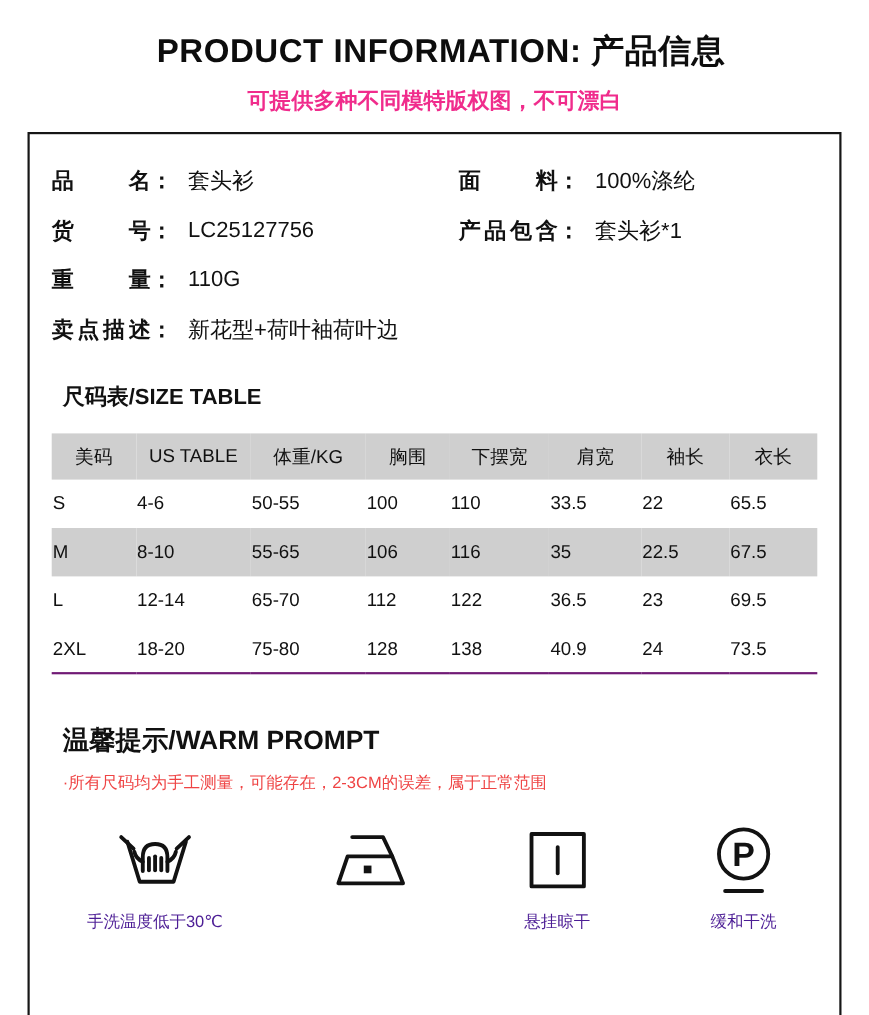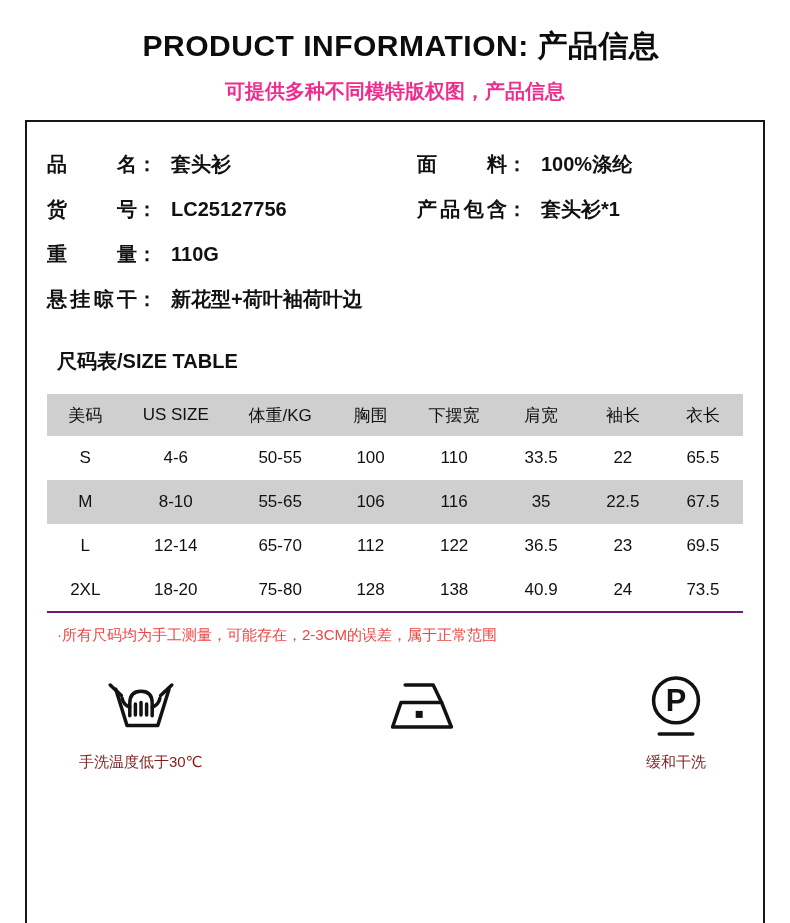--- a/index.html
+++ b/index.html
@@ -26,48 +26,48 @@
   }
   .info-grid{
     display:grid;grid-template-columns:1fr 1fr;margin-top:6px;
   }
   .field{height:45px;display:flex;align-items:center;font-size:20px;}
   .field .lbl{
     font-weight:700;width:90px;display:inline-block;white-space:nowrap;
     text-align:justify;text-align-last:justify;
   }
   .field .colon{font-weight:700;}
-  .field .val{margin-left:14px;font-weight:700;}
+  .field .val{margin-left:14px;font-weight:400;}
   .col2{padding-left:22px;}
   .span2{grid-column:1 / span 2;}
   .section-heading{margin:24px 0 0 10px;font-size:20px;font-weight:700;line-height:30px;}
   table.size{
-    width:100%;border-collapse:collapse;margin-top:18px;font-size:17px;text-align:center;
+    width:100%;border-collapse:collapse;margin-top:18px;font-size:17px;
   }
   table.size th{font-weight:500;height:42px;}
   table.size thead tr{background:var(--stripe);}
   table.size td{height:44px;font-weight:400;}
   table.size tbody tr.stripe{background:var(--stripe);}
   table.size tbody tr:last-child{border-bottom:2px solid #701a75;}
   .warm-heading{margin:46px 0 0 10px;font-size:24px;font-weight:700;line-height:30px;}
   .warm-note{margin:13px 0 0 10px;font-size:15px;color:#ef4444;}
   .care-row{
     display:flex;justify-content:space-between;align-items:flex-start;
     margin-top:26px;padding:0 32px;
   }
   .care-item{display:flex;flex-direction:column;align-items:center;}
   .care-item svg{width:70px;height:70px;display:block;}
-  .care-label{margin-top:12px;font-size:15px;white-space:nowrap;color:#7f1d1d;}
+  .care-label{margin-top:12px;font-size:15px;white-space:nowrap;color:#4c1d95;}
   .ico{stroke:#121212;stroke-width:5;fill:none;stroke-linecap:round;stroke-linejoin:round;}
 </style>
 </head>
 <body>
 
 <h1 class="page-title">PRODUCT INFORMATION: 产品信息</h1>
-<div class="page-subtitle">可提供多种不同模特版权图，产品信息</div>
+<div class="page-subtitle">可提供多种不同模特版权图，不可漂白</div>
 
 <div class="box">
 
   <div class="info-grid">
     <div class="field">
       <span class="lbl">品名</span>
         <span class="colon">：</span>
       <span class="val">套头衫</span>
     </div>
     <div class="field col2">
@@ -85,21 +85,21 @@
         <span class="colon">：</span>
       <span class="val">套头衫*1</span>
     </div>
     <div class="field">
       <span class="lbl">重量</span>
         <span class="colon">：</span>
       <span class="val">110G</span>
     </div>
     <div class="field col2"></div>
     <div class="field span2">
-      <span class="lbl">悬挂晾干</span>
+      <span class="lbl">卖点描述</span>
         <span class="colon">：</span>
       <span class="val">新花型+荷叶袖荷叶边</span>
     </div>
   </div>
 
   <div class="section-heading">尺码表/SIZE TABLE</div>
 
   <table class="size">
     <colgroup>
       <col style="width:11%">
@@ -107,21 +107,21 @@
         <col style="width:15%">
         <col style="width:11%">
       <col style="width:13%">
         <col style="width:12%">
         <col style="width:11.5%">
         <col style="width:11.5%">
     </colgroup>
     <thead>
       <tr>
           <th>美码</th>
-          <th>US SIZE</th>
+          <th>US TABLE</th>
           <th>体重/KG</th>
           <th>胸围</th>
           <th>下摆宽</th>
           <th>肩宽</th>
           <th>袖长</th>
           <th>衣长</th>
         </tr>
     </thead>
     <tbody>
         <tr>
@@ -160,20 +160,21 @@
           <td>75-80</td>
           <td>128</td>
           <td>138</td>
           <td>40.9</td>
           <td>24</td>
           <td>73.5</td>
         </tr>
       </tbody>
   </table>
 
+  <div class="warm-heading">温馨提示/WARM PROMPT</div>
   <div class="warm-note">·所有尺码均为手工测量，可能存在，2-3CM的误差，属于正常范围</div>
 
   <div class="care-row">
 
     <div class="care-item">
       <svg viewBox="0 0 100 100">
         <path class="ico" d="M6,20 L22,35"></path>
         <path class="ico" d="M94,20 L78,35"></path>
         <path class="ico" d="M14,26 L30,78 L74,78 L90,26"></path>
         <path class="ico" d="M34,64 V46 Q34,29 50,29 Q66,29 66,46 V64" fill="#ffffff"></path>
@@ -188,20 +189,27 @@
 
 
     <div class="care-item">
       <svg viewBox="0 0 100 100">
         <path class="ico" d="M26,20 H66 L78,45"></path>
         <path class="ico" d="M20,45 L8,80 H92 L78,45 Z"></path>
         <rect x="41" y="57" width="10" height="10" fill="#121212" stroke="none"></rect>
       </svg>
     </div>
 
+    <div class="care-item">
+      <svg viewBox="0 0 100 100">
+        <rect class="ico" x="16" y="16" width="68" height="68"></rect>
+        <path class="ico" d="M50,33 V67" stroke-width="4"></path>
+      </svg>
+      <div class="care-label">悬挂晾干</div>
+    </div>
 
     <div class="care-item">
       <svg viewBox="0 0 100 100">
         <circle class="ico" cx="50" cy="42" r="32"></circle>
         <text x="50" y="57" text-anchor="middle" font-size="44" font-weight="bold" font-family="Liberation Sans, DejaVu Sans, sans-serif" fill="#121212">P</text>
         <path class="ico" d="M26,90 H74"></path>
       </svg>
       <div class="care-label">缓和干洗</div>
     </div>
 

